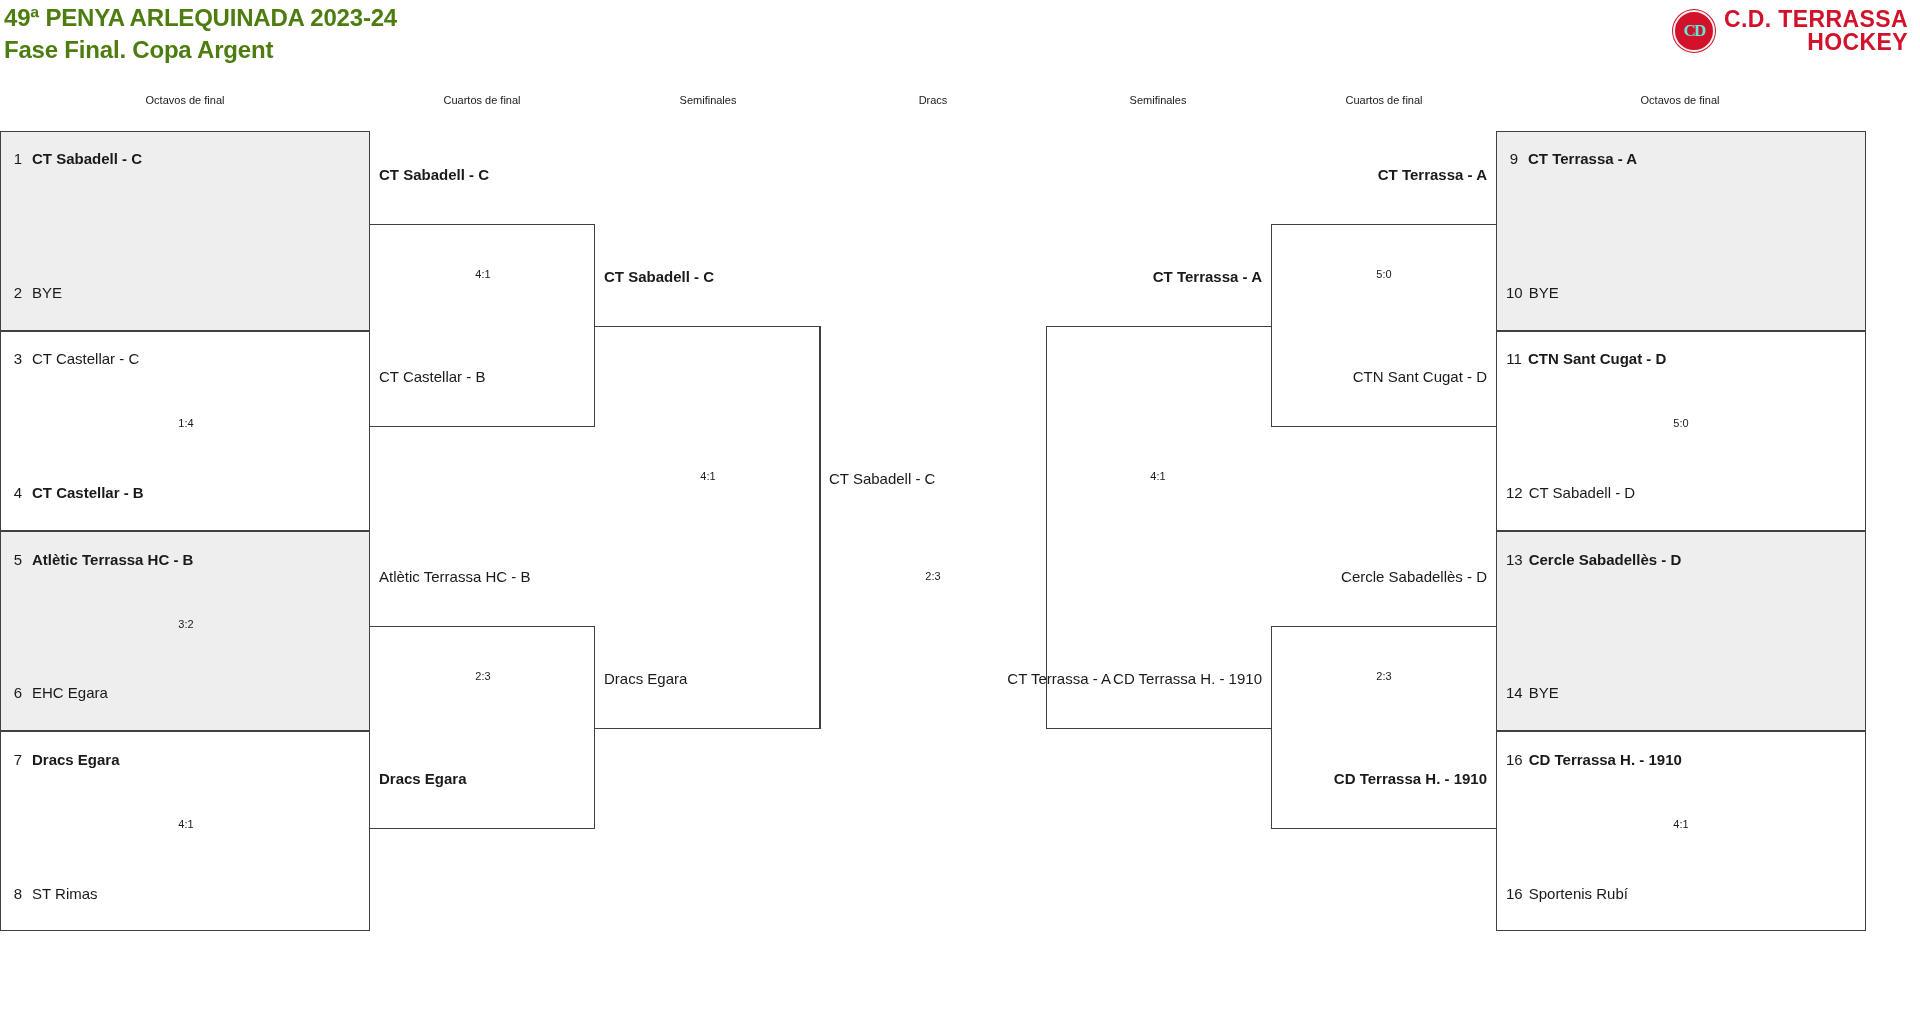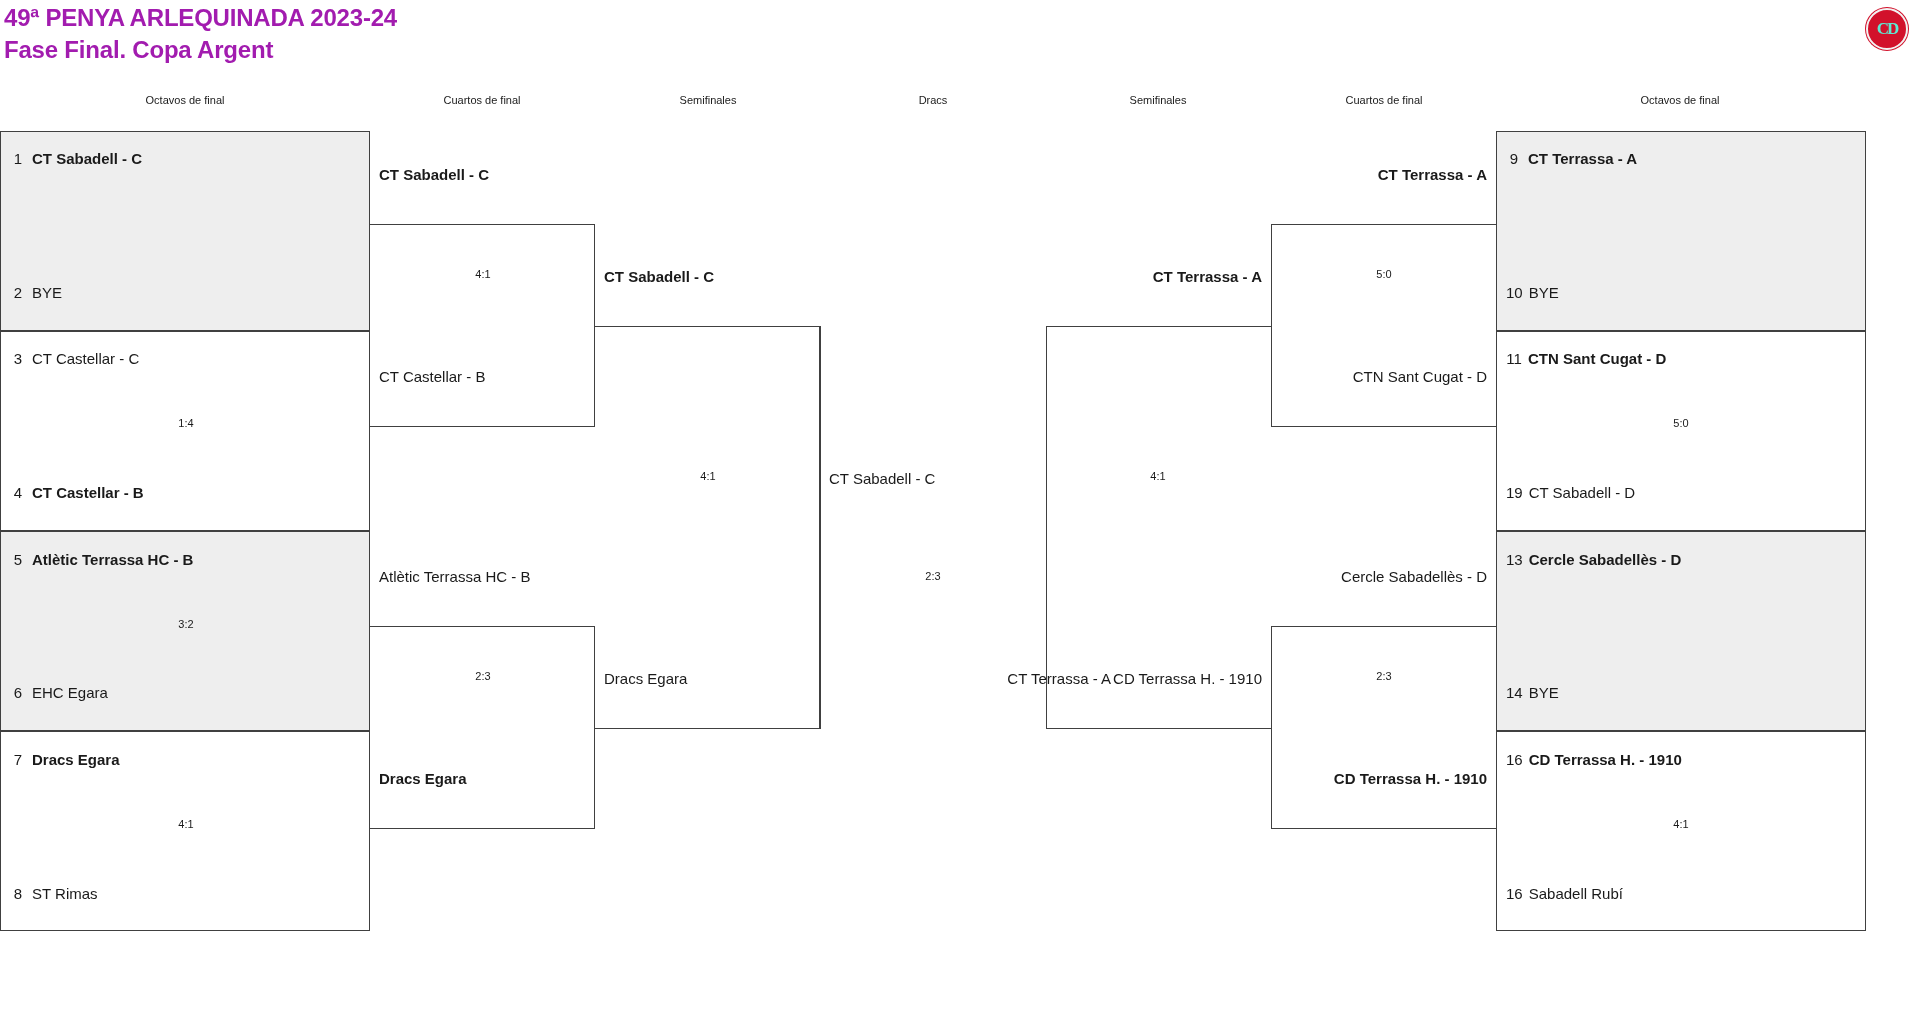--- a/index.html
+++ b/index.html
@@ -24,21 +24,21 @@
   }
   #title-block {
     position: absolute;
     left: 4px; top: 2px;
   }
   .title-line {
     font-size: 24px;
     font-weight: 600;
     letter-spacing: -0.2px;
     line-height: 32px;
-    color: #a21caf;
+    color: #4d7c0f;
     white-space: nowrap;
   }
 
   
   #logo {
     position: absolute;
     right: 12px; top: 8px;
     display: flex;
     align-items: center;
     gap: 9px;
@@ -161,20 +161,24 @@
 <div id="header">
   <div id="title-block">
     <div class="title-line">49ª PENYA ARLEQUINADA 2023-24</div>
     <div class="title-line">Fase Final. Copa Argent</div>
   </div>
 
   <div id="logo">
     <div id="logo-crest">
       <span class="mono">CD</span>
     </div>
+    <div id="logo-text">
+      <span class="l1">C.D. TERRASSA</span>
+      <span class="l2">HOCKEY</span>
+    </div>
   </div>
 </div>
 
 <div class="round-label" style="left:185px;  top:94px;">Octavos de final</div>
 <div class="round-label" style="left:482px;  top:94px;">Cuartos de final</div>
 <div class="round-label" style="left:708px;  top:94px;">Semifinales</div>
 <div class="round-label" style="left:933px;  top:94px;">Dracs</div>
 <div class="round-label" style="left:1158px; top:94px;">Semifinales</div>
 <div class="round-label" style="left:1384px; top:94px;">Cuartos de final</div>
 <div class="round-label" style="left:1680px; top:94px;">Octavos de final</div>
@@ -258,33 +262,33 @@
   <div class="seed" style="left:1506px; top:284px;">
     <span class="num">10</span><span class="nm">BYE</span>
   </div>
 
   <div class="slot" style="left:1496px; top:331px; width:370px; height:200px;"></div>
   <div class="seed win" style="left:1506px; top:350px;">
     <span class="num">11</span><span class="nm">CTN Sant Cugat - D</span>
   </div>
   <div class="score" style="left:1681px; top:417px;">5:0</div>
   <div class="seed" style="left:1506px; top:484px;">
-    <span class="num">19</span><span class="nm">CT Sabadell - D</span>
+    <span class="num">12</span><span class="nm">CT Sabadell - D</span>
   </div>
 
   <div class="slot shaded" style="left:1496px; top:531px; width:370px; height:200px;"></div>
   <div class="seed win" style="left:1506px; top:551px;">
     <span class="num">13</span><span class="nm">Cercle Sabadellès - D</span>
   </div>
   <div class="seed" style="left:1506px; top:684px;">
     <span class="num">14</span><span class="nm">BYE</span>
   </div>
 
   <div class="slot" style="left:1496px; top:731px; width:370px; height:200px;"></div>
   <div class="seed win" style="left:1506px; top:751px;">
     <span class="num">16</span><span class="nm">CD Terrassa H. - 1910</span>
   </div>
   <div class="score" style="left:1681px; top:818px;">4:1</div>
   <div class="seed" style="left:1506px; top:885px;">
-    <span class="num">16</span><span class="nm">Sabadell Rubí</span>
+    <span class="num">16</span><span class="nm">Sportenis Rubí</span>
   </div>
 
 </div>
 
 </body></html>

